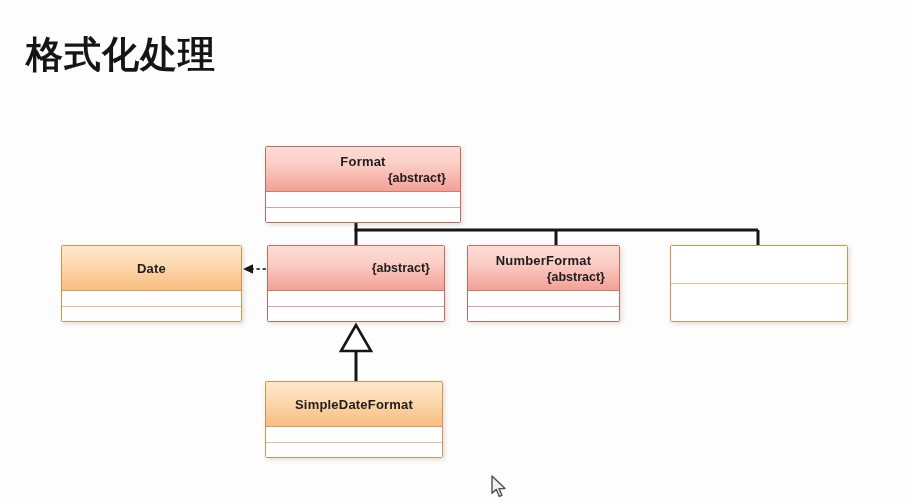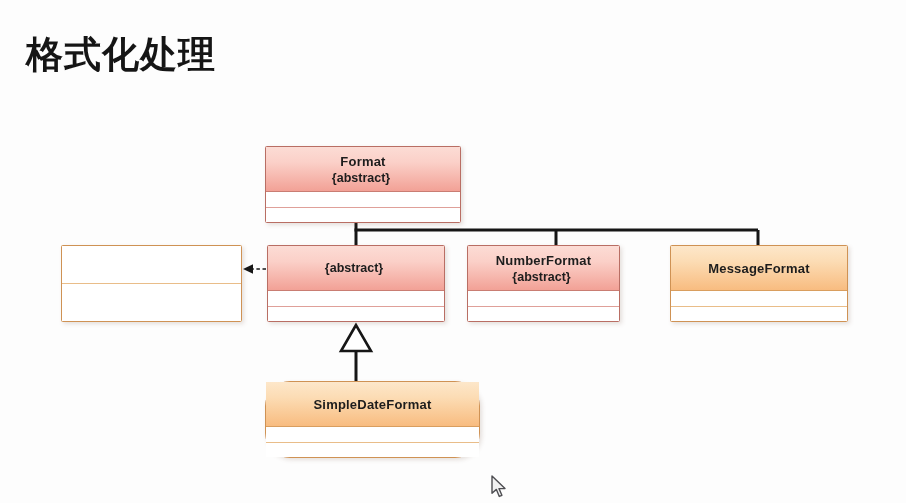--- a/index.html
+++ b/index.html
@@ -23,21 +23,21 @@
   .uml-class .uml-header{
     height:45px;box-sizing:border-box;
     display:flex;flex-direction:column;justify-content:center;
     padding:0 10px;
   }
   .uml-name{
     text-align:center;font-size:13px;font-weight:bold;color:#1d1d1d;
     line-height:17px;letter-spacing:.2px;
   }
   .uml-stereotype{
-    text-align:center;font-size:12.5px;font-weight:bold;color:#1d1d1d;
+    text-align:right;font-size:12.5px;font-weight:bold;color:#1d1d1d;
     line-height:16px;padding-right:4px;
   }
   .uml-stereotype:empty{display:none;}
   .uml-compartment{flex:1;background:#ffffff;}
   
   .uml-class.pink{border:1.5px solid #b96e64;}
   .uml-class.pink .uml-header{
     background:linear-gradient(#fcdcd5 0%,#fbd0c8 35%,#f2a196 100%);
     border-bottom:1px solid #c97d73;
   }
@@ -82,20 +82,24 @@
   <div class="uml-class pink" style="left:265px;top:110px;width:196px;margin-top:36px;">
     <div class="uml-header">
       <div class="uml-name">Format</div>
       <div class="uml-stereotype">{abstract}</div>
     </div>
     <div class="uml-compartment"></div>
     <div class="uml-compartment"></div>
   </div>
 
   <div class="uml-class orange" style="left:61px;top:245px;width:181px;">
+    <div class="uml-header">
+      <div class="uml-name">Date</div>
+
+    </div>
     <div class="uml-compartment"></div>
     <div class="uml-compartment"></div>
   </div>
 
   <div class="uml-class pink" style="left:267px;top:245px;width:178px;">
     <div class="uml-header">
       <div class="uml-stereotype">{abstract}</div>
     </div>
     <div class="uml-compartment"></div>
     <div class="uml-compartment"></div>
@@ -104,29 +108,25 @@
   <div class="uml-class pink" style="left:467px;top:245px;width:153px;">
     <div class="uml-header">
       <div class="uml-name">NumberFormat</div>
       <div class="uml-stereotype">{abstract}</div>
     </div>
     <div class="uml-compartment"></div>
     <div class="uml-compartment"></div>
   </div>
 
   <div class="uml-class orange" style="left:670px;top:245px;width:178px;">
-    <div class="uml-header">
-      <div class="uml-name">MessageFormat</div>
-
-    </div>
     <div class="uml-compartment"></div>
     <div class="uml-compartment"></div>
   </div>
 
-  <div class="uml-class orange" style="left:265px;top:381px;width:215px;border-radius:25px;">
+  <div class="uml-class orange" style="left:265px;top:381px;width:178px;">
     <div class="uml-header">
       <div class="uml-name">SimpleDateFormat</div>
 
     </div>
     <div class="uml-compartment"></div>
     <div class="uml-compartment"></div>
   </div>
 
   <svg class="overlay" width="906" height="503" viewBox="0 0 906 503">
     <g transform="translate(492,476)">

